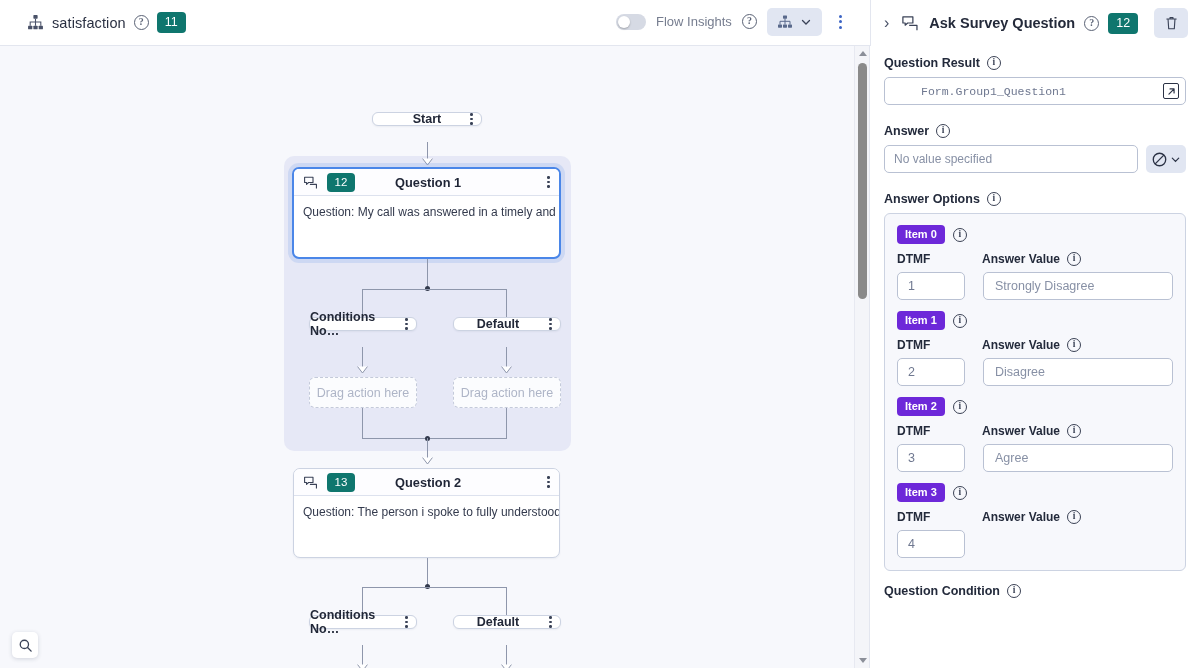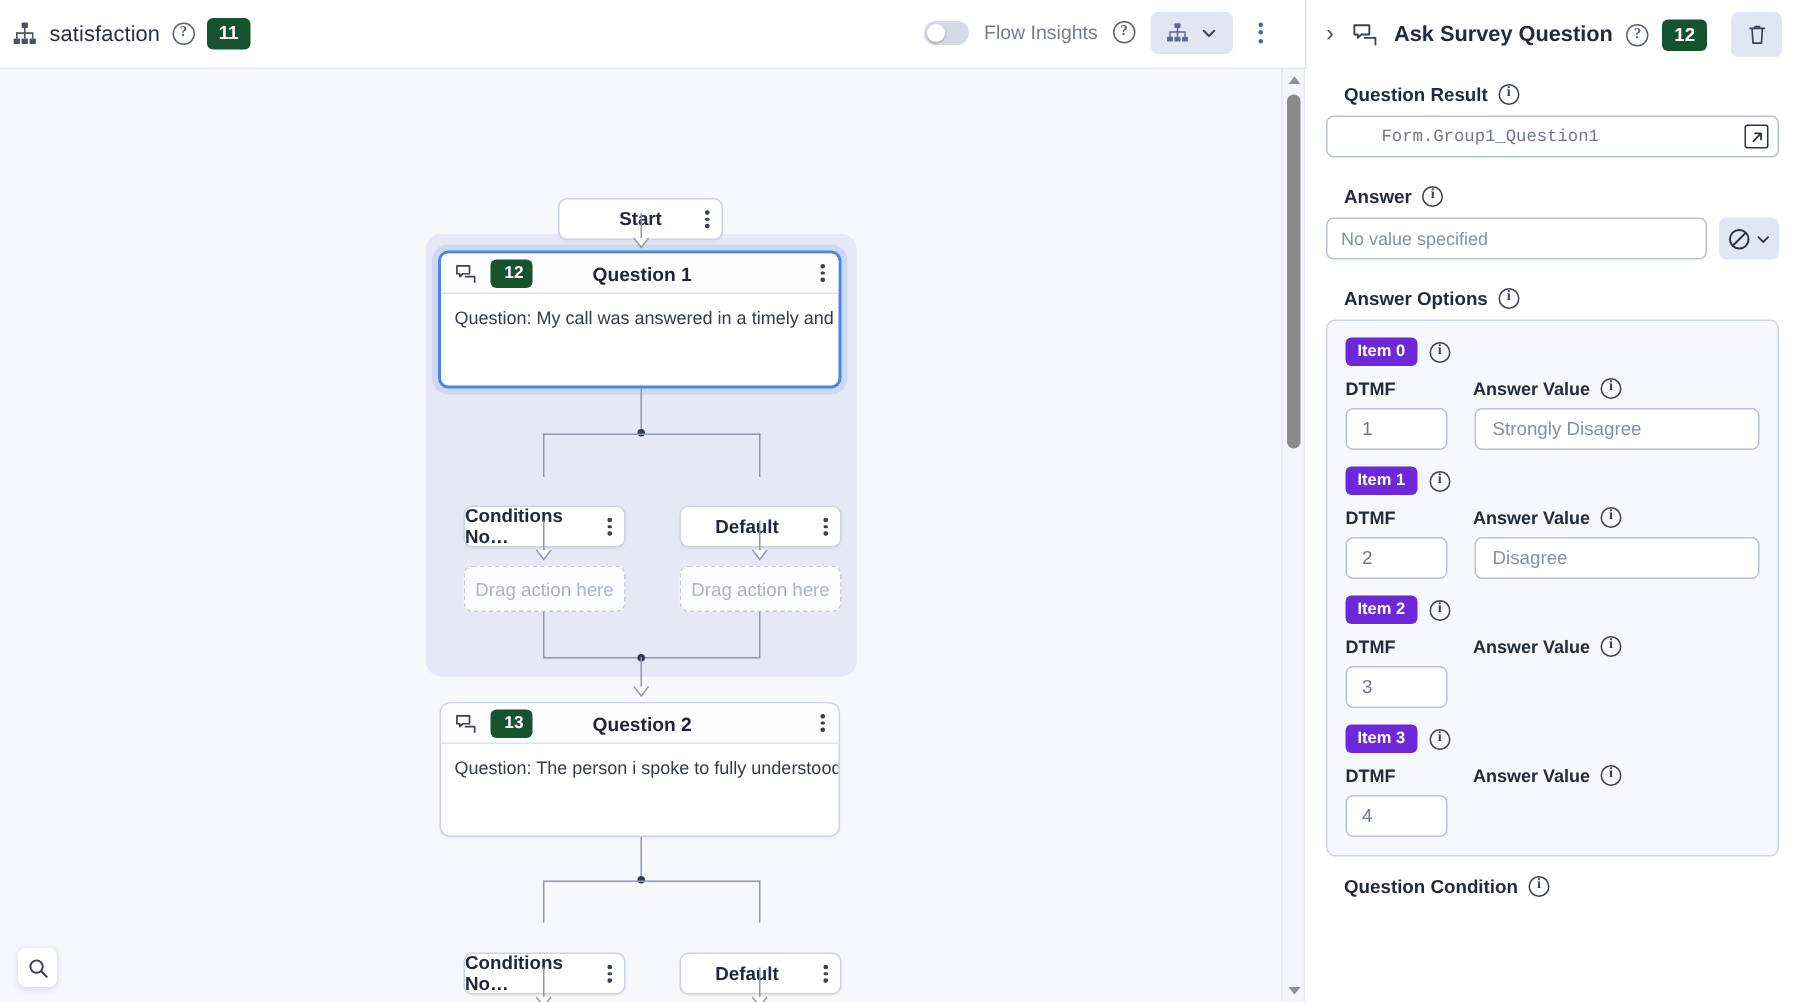--- a/index.html
+++ b/index.html
@@ -13,26 +13,26 @@
   #app { position: relative; width: 1200px; height: 668px; display: flex; flex-direction: column; }
 
   
   .topbar {
     height: 46px; flex: 0 0 46px;
     display: flex; align-items: center;
     background: #ffffff;
     border-bottom: 1px solid #e3e6ef;
     position: relative;
   }
-  .topbar-left { display: flex; align-items: center; gap: 8px; padding-left: 8px; }
+  .topbar-left { display: flex; align-items: center; gap: 8px; padding-left: 27px; }
   .flow-title { font-size: 14.5px; font-weight: 400; color: #2a3042; letter-spacing: .1px; }
   .badge-dark {
-    background: #14532d; color: #ffffff;
-    font-size: 12.5px; font-weight: 700;
-    border-radius: 4px; padding: 3px 8px; min-width: 28px; text-align: right;
+    background: #0f766e; color: #ffffff;
+    font-size: 12.5px; font-weight: 400;
+    border-radius: 4px; padding: 3px 8px; min-width: 28px; text-align: center;
     line-height: 15px;
   }
   .topbar-center-right {
     position: absolute; left: 616px; top: 0; height: 43px;
     display: flex; align-items: center; gap: 10px;
   }
   .toggle {
     width: 30px; height: 16px; border-radius: 9px;
     background: #d6dae4; position: relative; flex: 0 0 auto; cursor: pointer;
   }
@@ -92,21 +92,21 @@
   .canvas { position: absolute; inset: 0; }
 
   .node {
     position: absolute;
     background: #ffffff; border: 1px solid #ccd3e2;
     border-radius: 6px;
     box-shadow: 0 1px 2px rgba(40,50,80,.06);
   }
   .node-sm {
     display: flex; align-items: center; justify-content: center;
-    height: 28px; font-size: 12.5px; font-weight: 700; color: #222838; margin-top: 20px;
+    height: 14px; font-size: 12.5px; font-weight: 700; color: #222838;
   }
   .node-sm .kebab-sm { position: absolute; right: 8px; top: 50%; transform: translateY(-50%); }
   .kebab-sm { display: flex; flex-direction: column; gap: 2px; align-items: center; cursor: pointer; }
   .kebab-sm i { width: 2.6px; height: 2.6px; border-radius: 50%; background: #3a4257; display: block; }
 
   .group-box {
     position: absolute;
     background: #e6e8f6; border-radius: 10px;
   }
   .qnode {
@@ -168,21 +168,21 @@
   }
 
   
   .panel {
     width: 330px; flex: 0 0 330px; background: #ffffff;
     padding: 10px 14px 0 14px; overflow: hidden; position: relative;
   }
   .field-label {
     display: flex; align-items: flex-end; gap: 7px;
     font-size: 12.5px; font-weight: 700; color: #232a3b;
-    margin: 0 0 7px 12px;
+    margin: 0 0 7px 0;
   }
   .input-row { display: flex; gap: 8px; align-items: stretch; }
   .txt-input {
     flex: 1; height: 28px; border: 1px solid #b9c1d3; border-radius: 5px;
     background: #ffffff; display: flex; align-items: center;
     padding: 0 9px; font-size: 12px; color: #8790a5;
     position: relative;
   }
   .txt-input.mono { font-family: "Liberation Mono", monospace; font-size: 11.5px; color: #6f7890; padding-left: 36px; }
   .ext-btn {
@@ -557,20 +557,21 @@
           </div>
           <div class="dtmf-head">
             <span class="c1">DTMF</span>
             <span class="c2">
               <span>Answer Value</span>
               <span class="info-icon">i</span>
             </span>
           </div>
           <div class="dtmf-inputs">
             <div class="dtmf-val">3</div>
+            <div class="ans-val">Agree</div>
           </div>
         </div>
 
         <div class="item-block">
           <div class="item-row">
             <span class="item-chip">Item 3</span>
             <span class="info-icon">i</span>
           </div>
           <div class="dtmf-head">
             <span class="c1">DTMF</span>

